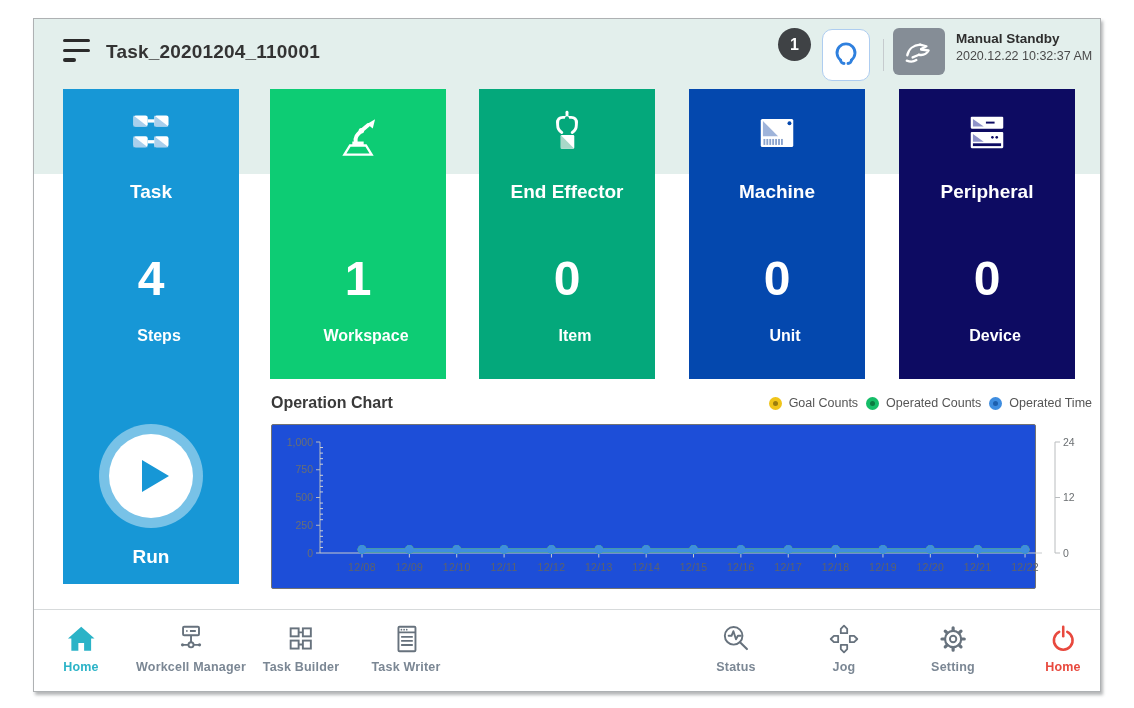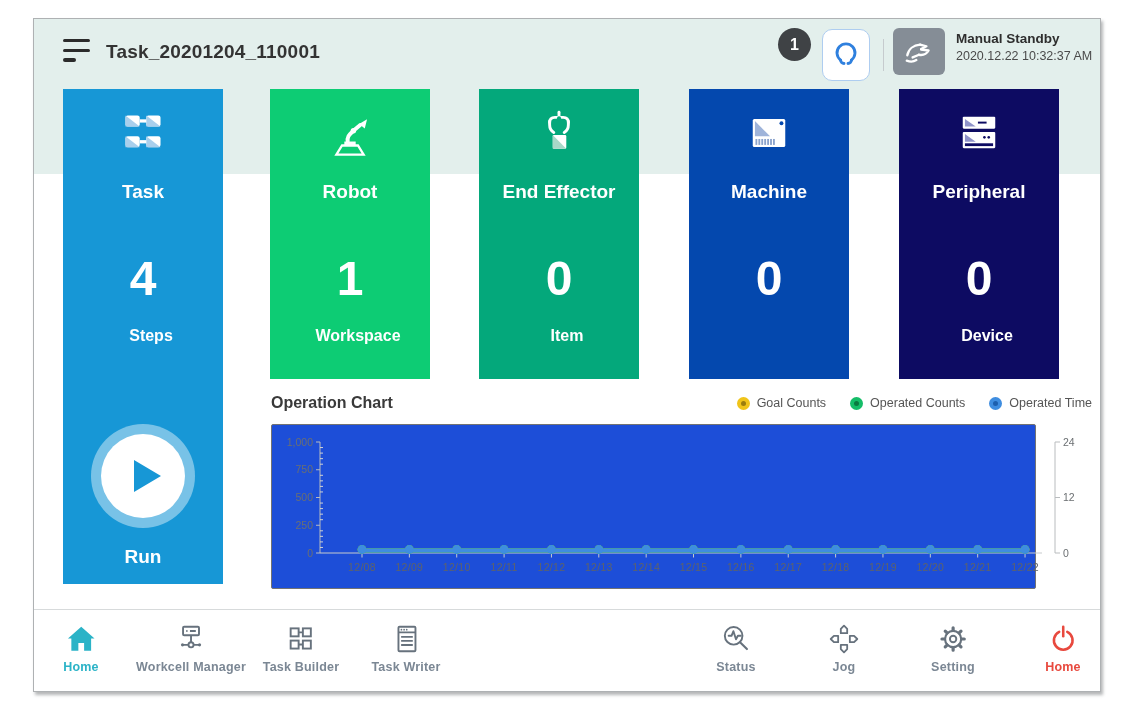--- a/index.html
+++ b/index.html
@@ -18,36 +18,36 @@
   .gripper-btn { position:absolute; left:788px; top:10px; width:48px; height:52px; background:#fff;
                  border:1.5px solid #aecdf0; border-radius:10px; display:flex; align-items:center; justify-content:center; }
   .tb-divider { position:absolute; left:849px; top:20px; width:1px; height:32px; background:#c6cbce; }
   .hand-tile { position:absolute; left:859px; top:9px; width:52px; height:47px; background:#858d96; border-radius:6px;
                display:flex; align-items:center; justify-content:center; }
   .status-block { position:absolute; left:922px; top:12px; }
   .status-mode { font-size:13.5px; font-weight:bold; color:#2e2e2e; }
   .status-time { font-size:12.5px; color:#4a4a4a; margin-top:3px; }
 
   
-  .card { position:absolute; top:70px; width:160px; height:290px; color:#fff; text-align:center; cursor:pointer; }
+  .card { position:absolute; top:70px; width:176px; height:290px; color:#fff; text-align:center; cursor:pointer; }
   .card.tall { height:495px; }
   .card .icon { position:absolute; top:14px; left:0; right:0; height:60px; display:flex; align-items:center; justify-content:center; }
   .card .name { position:absolute; top:92px; left:0; right:0; font-size:19px; font-weight:bold; }
   .card .value { position:absolute; top:162px; left:0; right:0; font-size:48px; font-weight:bold; }
   .card .unit { position:absolute; top:238px; left:16px; right:0; font-size:16px; font-weight:bold; }
   .run-area { position:absolute; top:335px; left:0; right:0; text-align:center; }
   .run-ring { position:relative; width:104px; height:104px; margin:0 auto; border-radius:50%; background:rgba(255,255,255,.42); }
   .run-circle { position:absolute; left:10px; top:10px; width:84px; height:84px; border-radius:50%; background:#fff;
                 display:flex; align-items:center; justify-content:center; }
   .run-play { width:0; height:0; border-left:27px solid #1797d6; border-top:16px solid transparent; border-bottom:16px solid transparent; margin-left:8px; }
   .run-label { margin-top:18px; font-size:19px; font-weight:bold; color:#fff; }
 
   
   .chart-title { position:absolute; left:237px; top:375px; font-size:16px; font-weight:bold; color:#3a3a3a; }
-  .legend { position:absolute; right:8px; top:377px; display:flex; gap:24px; align-items:center; }
+  .legend { position:absolute; right:8px; top:377px; display:flex; gap:8px; align-items:center; }
   .legend-item { display:flex; align-items:center; gap:7px; font-size:12.5px; color:#555; }
   .legend-dot { width:13px; height:13px; border-radius:50%; display:flex; align-items:center; justify-content:center; }
   .legend-dot i { width:5px; height:5px; border-radius:50%; display:block; }
   .chart-panel { position:absolute; left:237px; top:405px; width:765px; height:165px; border:1px solid #737373; border-radius:2px; background:#1d4ed8; }
 
   
   .nav-divider { position:absolute; left:0; top:590px; width:100%; height:1px; background:#d7dadb; }
   .nav { position:absolute; left:0; top:591px; width:100%; height:82px; background:#fff; }
   .nav-item { position:absolute; top:0; transform:translateX(-50%); text-align:center; cursor:pointer; }
   .nav-item .nicon { width:34px; height:34px; margin:12px auto 0; }
@@ -128,21 +128,20 @@
   <div class="card" style="left: 236px; background: rgb(13, 204, 116);">
     <div class="icon">
       <svg width="56" height="50" viewBox="0 0 48 44">
         <polygon points="12,41 36,41 31,33 17,33" fill="none" stroke="#fff" stroke-width="2"></polygon>
         <rect x="19" y="29.5" width="10" height="3.5" fill="#fff"></rect>
         <path d="M22 30 c-1-5 2-7 5-10 l6-5" fill="none" stroke="#fff" stroke-width="3.4" stroke-linecap="round"></path>
         <circle cx="27" cy="20" r="2.4" fill="#fff"></circle>
         <polygon points="32,14 39,10 37,18" fill="#fff"></polygon>
       </svg>
     </div>
-    <div class="name">Robot</div>
     <div class="value">1</div>
     <div class="unit">Workspace</div>
   </div>
 
   <div class="card" style="left: 445px; background: rgb(4, 168, 123);">
     <div class="icon">
       <svg width="50" height="52" viewBox="0 0 48 46">
         <g fill="none" stroke="#fff" stroke-width="2.8" stroke-linecap="round">
           <path d="M24 3 v5"></path>
           <path d="M15 13 q0-5 5-5 h8 q5 0 5 5"></path>
@@ -171,20 +170,21 @@
           <rect x="16.9" y="26.5" width="1.7" height="5.5"></rect>
             <rect x="19.6" y="26.5" width="1.7" height="5.5"></rect>
           <rect x="22.3" y="26.5" width="1.7" height="5.5"></rect>
             <rect x="25" y="26.5" width="1.7" height="5.5"></rect>
           <rect x="27.7" y="26.5" width="1.7" height="5.5"></rect>
         </g>
       </svg>
     </div>
     <div class="name">Machine</div>
     <div class="value">0</div>
+    <div class="unit">Unit</div>
   </div>
 
   <div class="card" style="left: 865px; background: rgb(13, 11, 98);">
     <div class="icon">
       <svg width="52" height="46" viewBox="0 0 48 42">
         <rect x="9" y="6" width="30" height="11" rx="1" fill="#fff"></rect>
         <polygon points="11,8 11,15 21,15" fill="#8f93c9"></polygon>
         <rect x="23" y="10.5" width="8" height="1.8" fill="#0d0b62"></rect>
         <rect x="9" y="20" width="30" height="15" rx="1" fill="#fff"></rect>
         <polygon points="11,22 11,29 21,29" fill="#8f93c9"></polygon>

